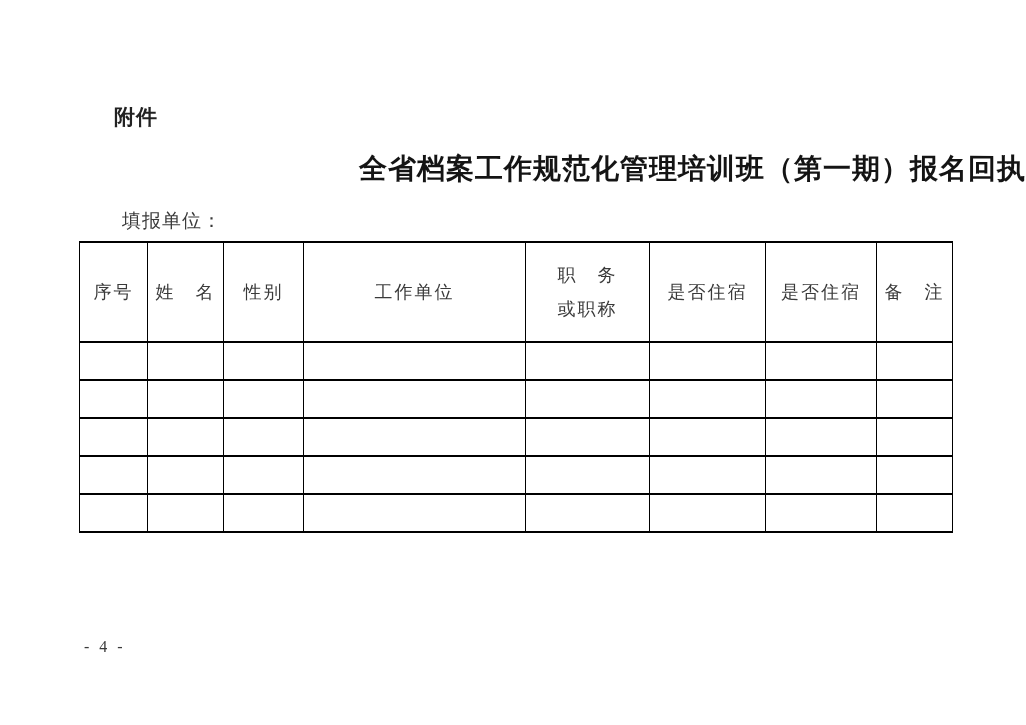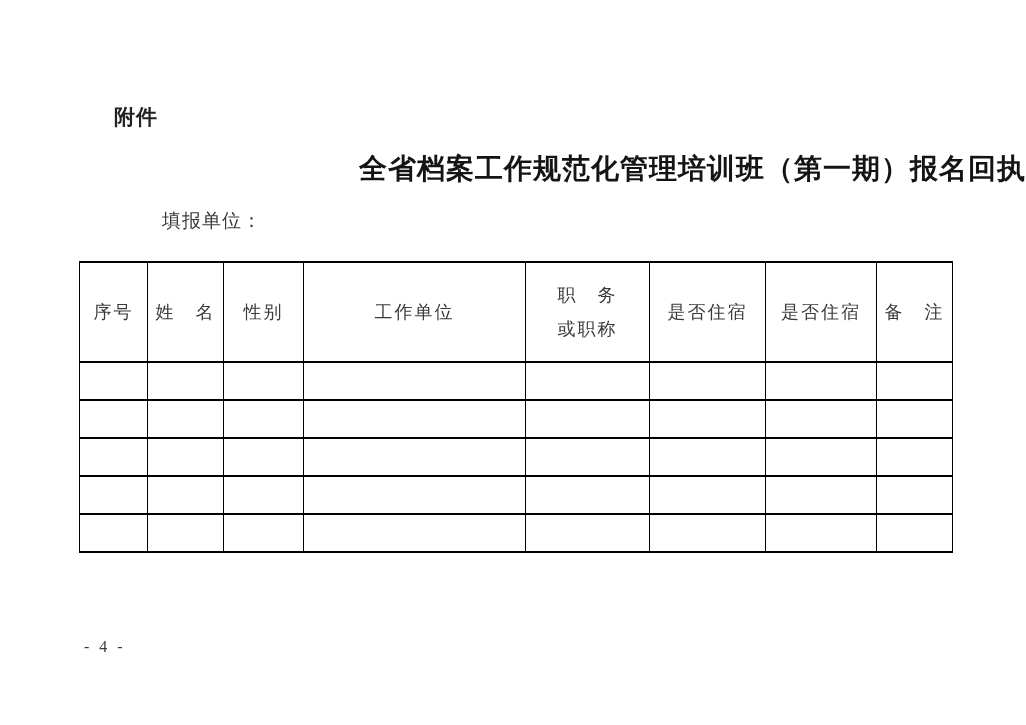--- a/index.html
+++ b/index.html
@@ -36,29 +36,27 @@
     color: #141414;
     letter-spacing: 1px;
   }
   .form-unit-label {
     position: absolute;
     left: 122px;
     top: 208px;
     font-size: 19px;
     color: #3a3a3a;
     letter-spacing: 1px;
-    margin-left: 40px;
   }
   table.registration {
     position: absolute;
     left: 79px;
     top: 241px;
     border-collapse: collapse;
     table-layout: fixed;
-    margin-top: 20px;
   }
   table.registration th,
   table.registration td {
     border: 1px solid #000000;
     border-top-width: 2px;
     border-bottom-width: 2px;
     padding: 0;
   }
   table.registration th {
     height: 98px;

